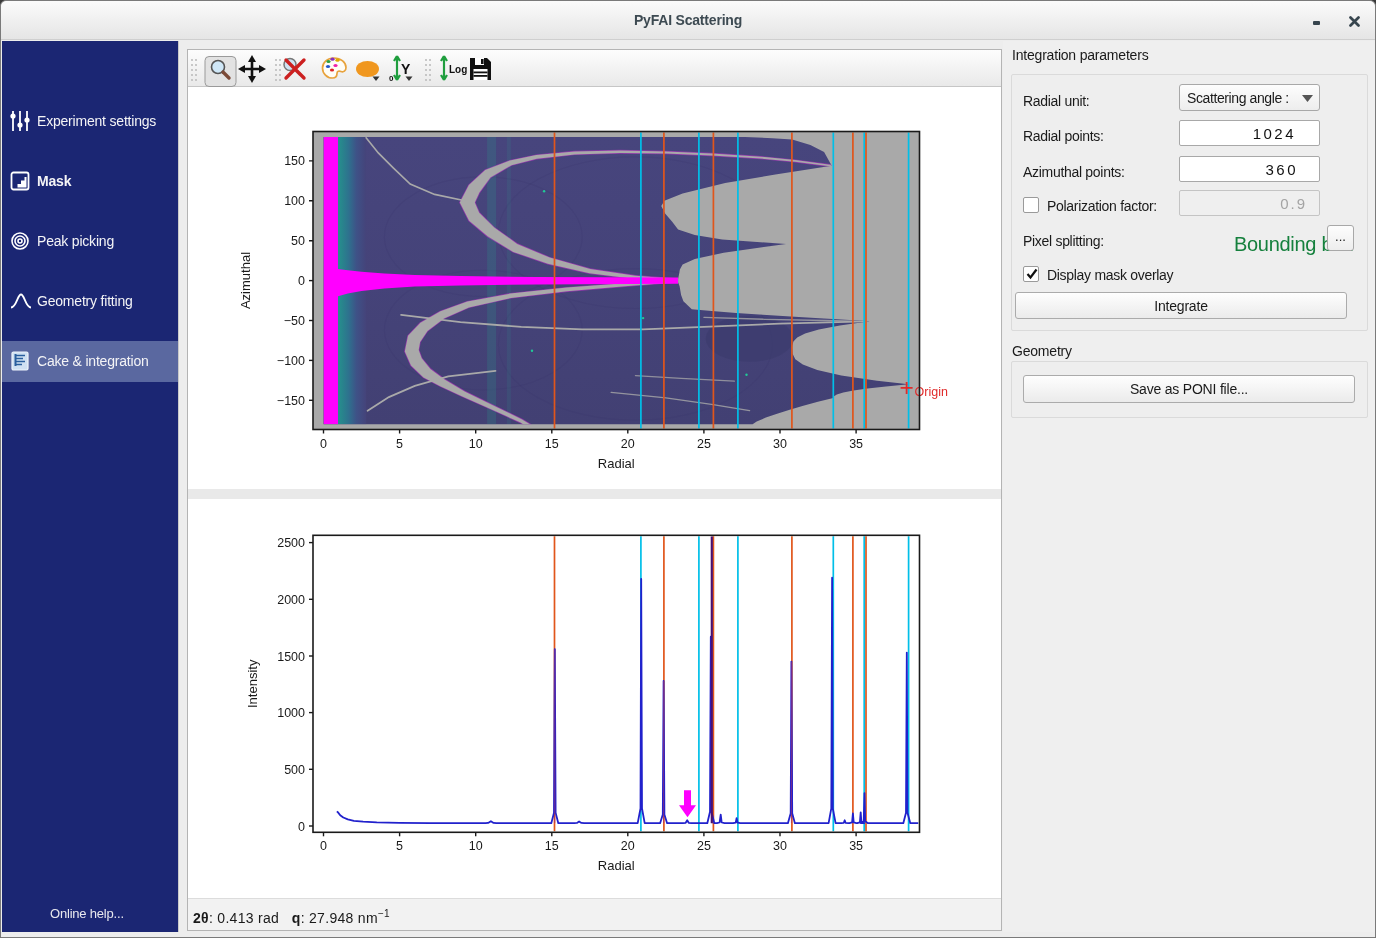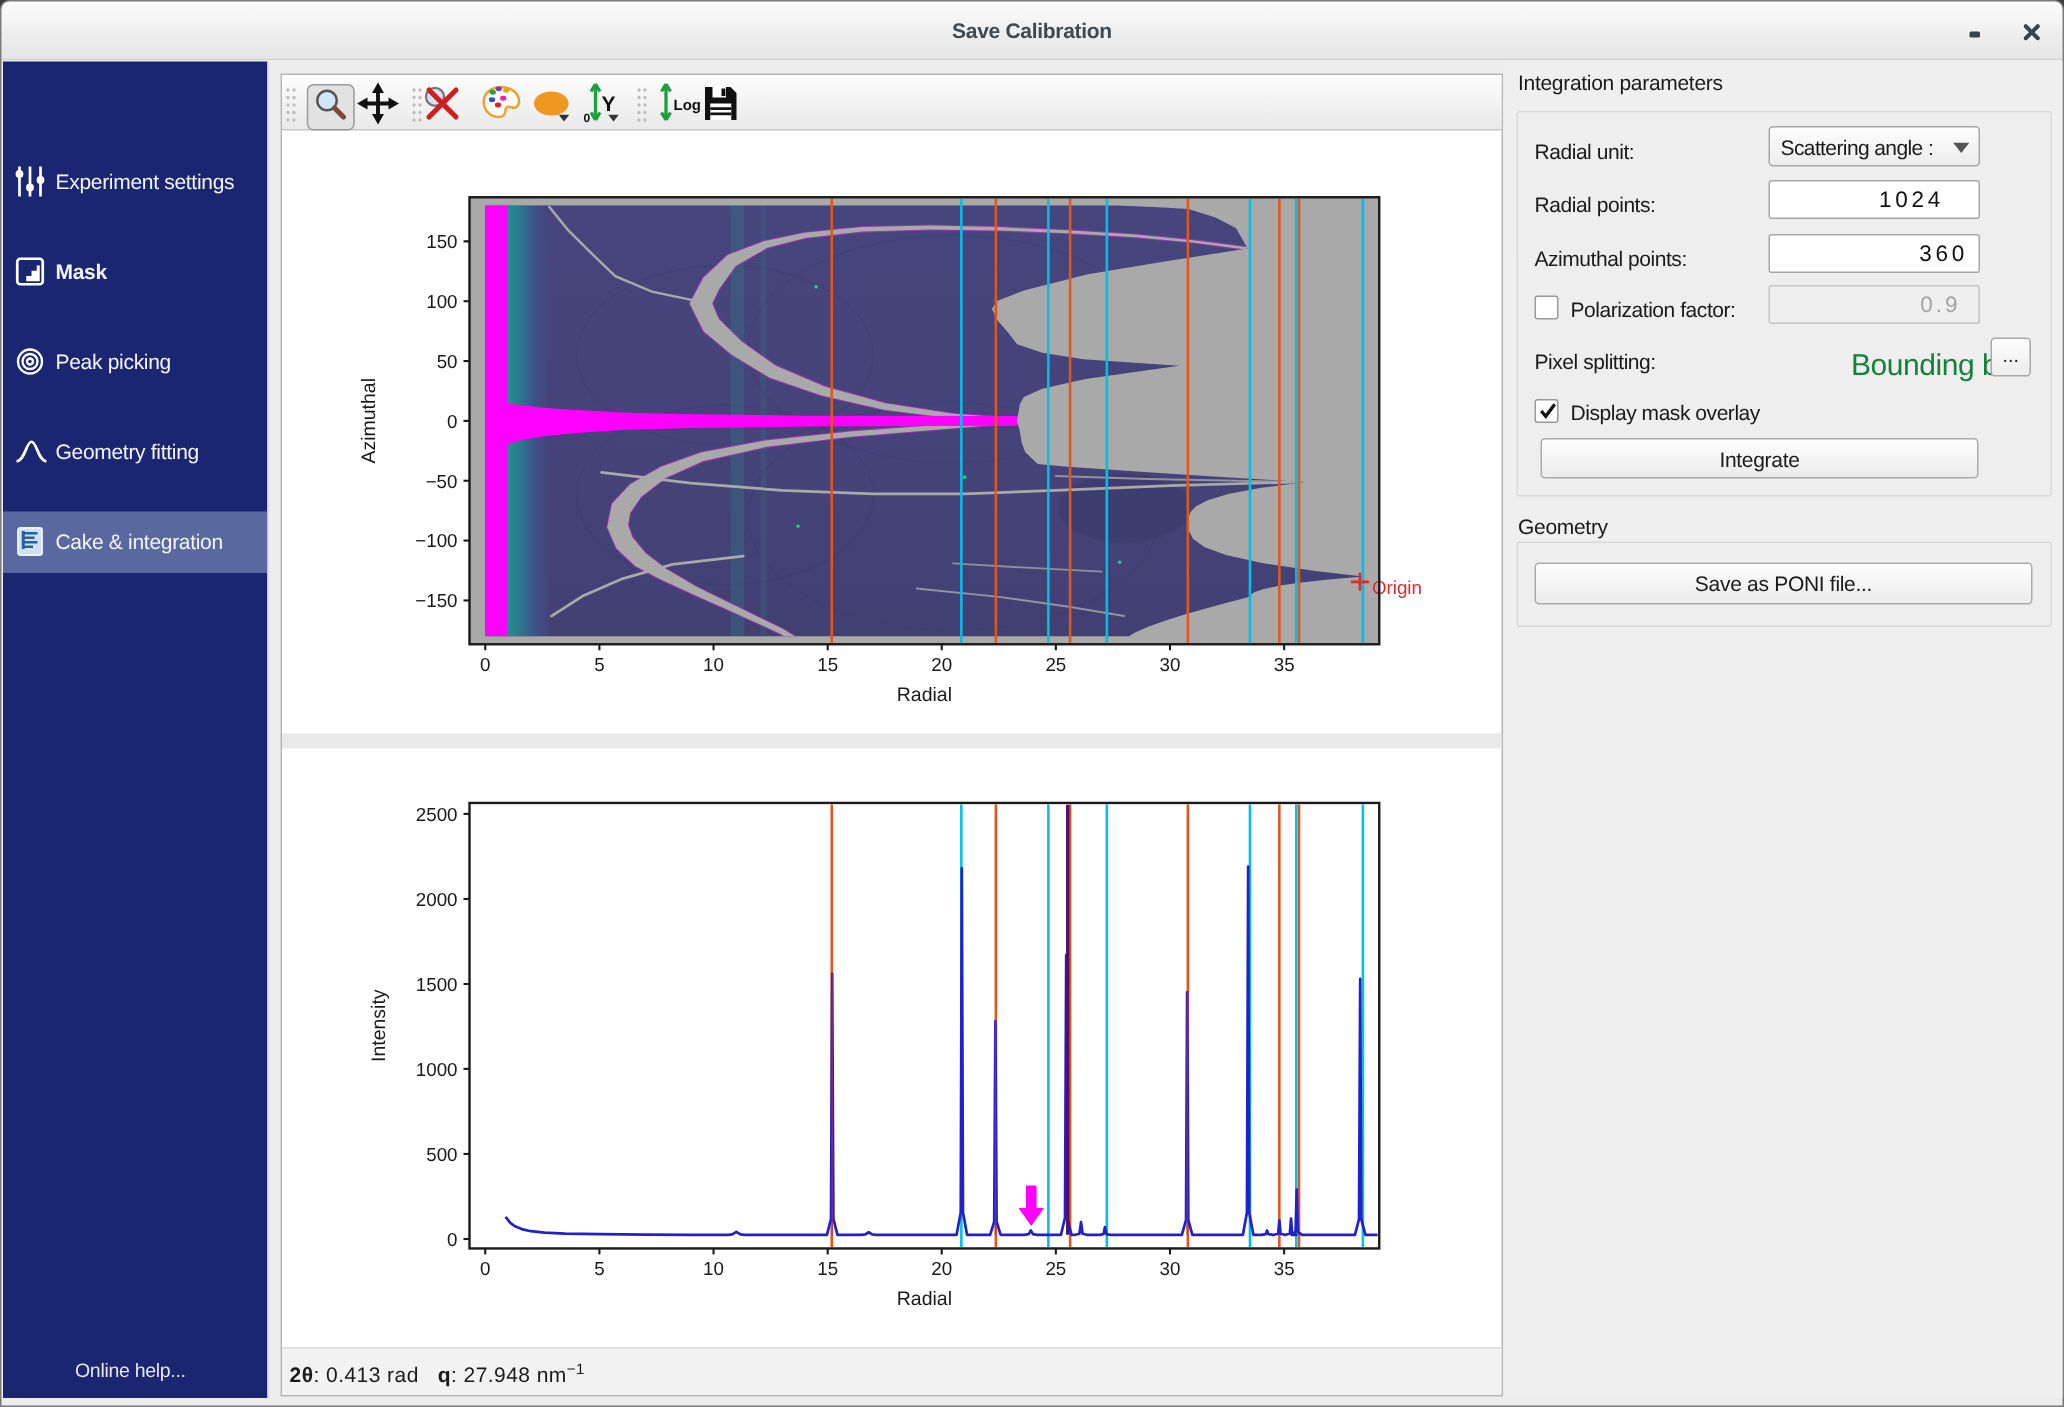--- a/index.html
+++ b/index.html
@@ -1,16 +1,16 @@
 <!DOCTYPE html>
 <html><head><meta charset="utf-8"><style>html,body{margin:0;padding:0;width:1376px;height:938px;overflow:hidden;font-family:"Liberation Sans",sans-serif;-webkit-font-smoothing:antialiased}*{box-sizing:border-box}</style></head><body>
 <div style="position:relative;width:1376px;height:938px;background:#3a3a3a">
     <div style="position:absolute;left:0;top:0;width:1376px;height:938px;background:#ededed;border:1px solid #7a7a7a;border-radius:6px 6px 0 0;overflow:hidden">
       <div style="position:absolute;left:0;top:0;width:100%;height:39px;background:linear-gradient(#fbfbfb,#e5e5e5);border-bottom:1px solid #cfcfcf;border-radius:6px 6px 0 0">
-        <div style="position:absolute;left:0;right:0;top:11px;text-align:center;font-size:14px;font-weight:bold;color:#3d4a52;letter-spacing:-0.2px">Save Calibration</div>
+        <div style="position:absolute;left:0;right:0;top:11px;text-align:center;font-size:14px;font-weight:bold;color:#3d4a52;letter-spacing:-0.2px">PyFAI Scattering</div>
         <div style="position:absolute;right:55px;top:20px;width:7px;height:3.5px;background:#37454e;border-radius:1px"></div>
         <svg width="11" height="11" style="position:absolute;right:15px;top:15px">
           <path d="M1.5,1.5 L9.5,9.5 M9.5,1.5 L1.5,9.5" stroke="#37454e" stroke-width="2.7" stroke-linecap="round"></path>
         </svg>
       </div>
       <div style="position:absolute;left:1px;top:40px;width:176px;height:891px;background:#1b2673">
         <div style="position:absolute;left:0;top:60px;width:176px;height:41px;">
           <div style="position:absolute;left:8px;top:9px"><svg width="20" height="22" viewBox="0 0 20 22">
               <line x1="3" y1="1" x2="3" y2="21" stroke="#fff" stroke-width="1.8"></line>
               <line x1="10" y1="1" x2="10" y2="21" stroke="#fff" stroke-width="1.8"></line>
@@ -299,31 +299,31 @@
         <div style="font-size:14px;color:#1a1a1a;letter-spacing:-0.3px;position:absolute;white-space:nowrap;left:20px;top:52px">Radial unit:</div>
         <div style="position:absolute;left:176px;top:43px;width:141px;height:27px;background:linear-gradient(#fdfdfd,#ededed);border:1px solid #a8a8a8;border-radius:3px">
           <div style="position:absolute;left:7px;top:5px;font-size:14px;color:#1a1a1a;letter-spacing:-0.4px;white-space:nowrap">Scattering angle :</div>
           <svg width="11" height="7" style="position:absolute;right:6px;top:10px">
             <path d="M0,0 h11 l-5.5,7 Z" fill="#555"></path>
           </svg>
         </div>
         <div style="font-size:14px;color:#1a1a1a;letter-spacing:-0.3px;position:absolute;white-space:nowrap;left:20px;top:87px">Radial points:</div>
         <div style="position:absolute;left:176px;top:79px;width:141px;height:26px;background:#fff;border:1px solid #a8a8a8;border-radius:2px;font-size:15px;color:#111;text-align:right;padding-right:23px;box-sizing:border-box;line-height:25px;letter-spacing:2.5px">1024</div>
         <div style="font-size:14px;color:#1a1a1a;letter-spacing:-0.3px;position:absolute;white-space:nowrap;left:20px;top:123px">Azimuthal points:</div>
-        <div style="position:absolute;left:176px;top:115px;width:141px;height:26px;background:#fff;border:1px solid #a8a8a8;border-radius:2px;font-size:15px;color:#111;text-align:right;padding-right:7px;box-sizing:border-box;line-height:25px;letter-spacing:2.5px">360</div>
+        <div style="position:absolute;left:176px;top:115px;width:141px;height:26px;background:#fff;border:1px solid #a8a8a8;border-radius:2px;font-size:15px;color:#111;text-align:right;padding-right:21px;box-sizing:border-box;line-height:25px;letter-spacing:2.5px">360</div>
         <div style="position:absolute;left:20px;top:156px;width:16px;height:16px;background:#fff;border:1px solid #9a9a9a;border-radius:2px"></div>
         <div style="font-size:14px;color:#1a1a1a;letter-spacing:-0.3px;position:absolute;white-space:nowrap;left:44px;top:157px">Polarization factor:</div>
         <div style="position:absolute;left:176px;top:149px;width:141px;height:26px;background:#efefef;border:1px solid #c4c4c4;border-radius:2px;font-size:15px;color:#a4a4a4;text-align:right;padding-right:12px;box-sizing:border-box;line-height:25px;letter-spacing:2px">0.9</div>
         <div style="font-size:14px;color:#1a1a1a;letter-spacing:-0.3px;position:absolute;white-space:nowrap;left:20px;top:192px">Pixel splitting:</div>
         <div style="font-size:20px;color:#15803d;letter-spacing:-0.3px;position:absolute;white-space:nowrap;left:231px;top:192px">Bounding box</div>
         <div style="position:absolute;left:324px;top:184px;width:27px;height:26px;background:linear-gradient(#fdfdfd,#ededed);border:1px solid #a8a8a8;border-radius:3px;font-size:13px;color:#222;text-align:center;line-height:22px">...</div>
         <div style="position:absolute;left:20px;top:225px;width:16px;height:16px;background:#fff;border:1px solid #9a9a9a;border-radius:2px">
           <svg width="14" height="14" viewBox="0 0 14 14" style="position:absolute;left:1px;top:0px">
             <path d="M2.5,7 L5.5,10.5 L11.5,2.5" fill="none" stroke="#111" stroke-width="2.2"></path>
           </svg>
         </div>
         <div style="font-size:14px;color:#1a1a1a;letter-spacing:-0.3px;position:absolute;white-space:nowrap;left:44px;top:226px">Display mask overlay</div>
-        <div style="position:absolute;left:24px;top:251px;width:292px;height:27px;background:linear-gradient(#fefefe,#ebebeb);border:1px solid #ababab;border-radius:3px;font-size:14px;color:#1a1a1a;text-align:center;line-height:26px;letter-spacing:-0.2px">Integrate</div>
+        <div style="position:absolute;left:12px;top:251px;width:332px;height:27px;background:linear-gradient(#fefefe,#ebebeb);border:1px solid #ababab;border-radius:3px;font-size:14px;color:#1a1a1a;text-align:center;line-height:26px;letter-spacing:-0.2px">Integrate</div>
         <div style="position:absolute;left:9px;top:302px;font-size:14px;color:#1a1a1a;letter-spacing:-0.2px">Geometry</div>
         <div style="position:absolute;left:8px;top:320px;width:357px;height:57px;border:1px solid #dadada;border-radius:2px;background:#eeeeee"></div>
         <div style="position:absolute;left:20px;top:334px;width:332px;height:28px;background:linear-gradient(#fefefe,#ebebeb);border:1px solid #ababab;border-radius:3px;font-size:14px;color:#1a1a1a;text-align:center;line-height:27px;letter-spacing:-0.2px">Save as PONI file...</div>
       </div>
     </div>
   </div>
 </body></html>

